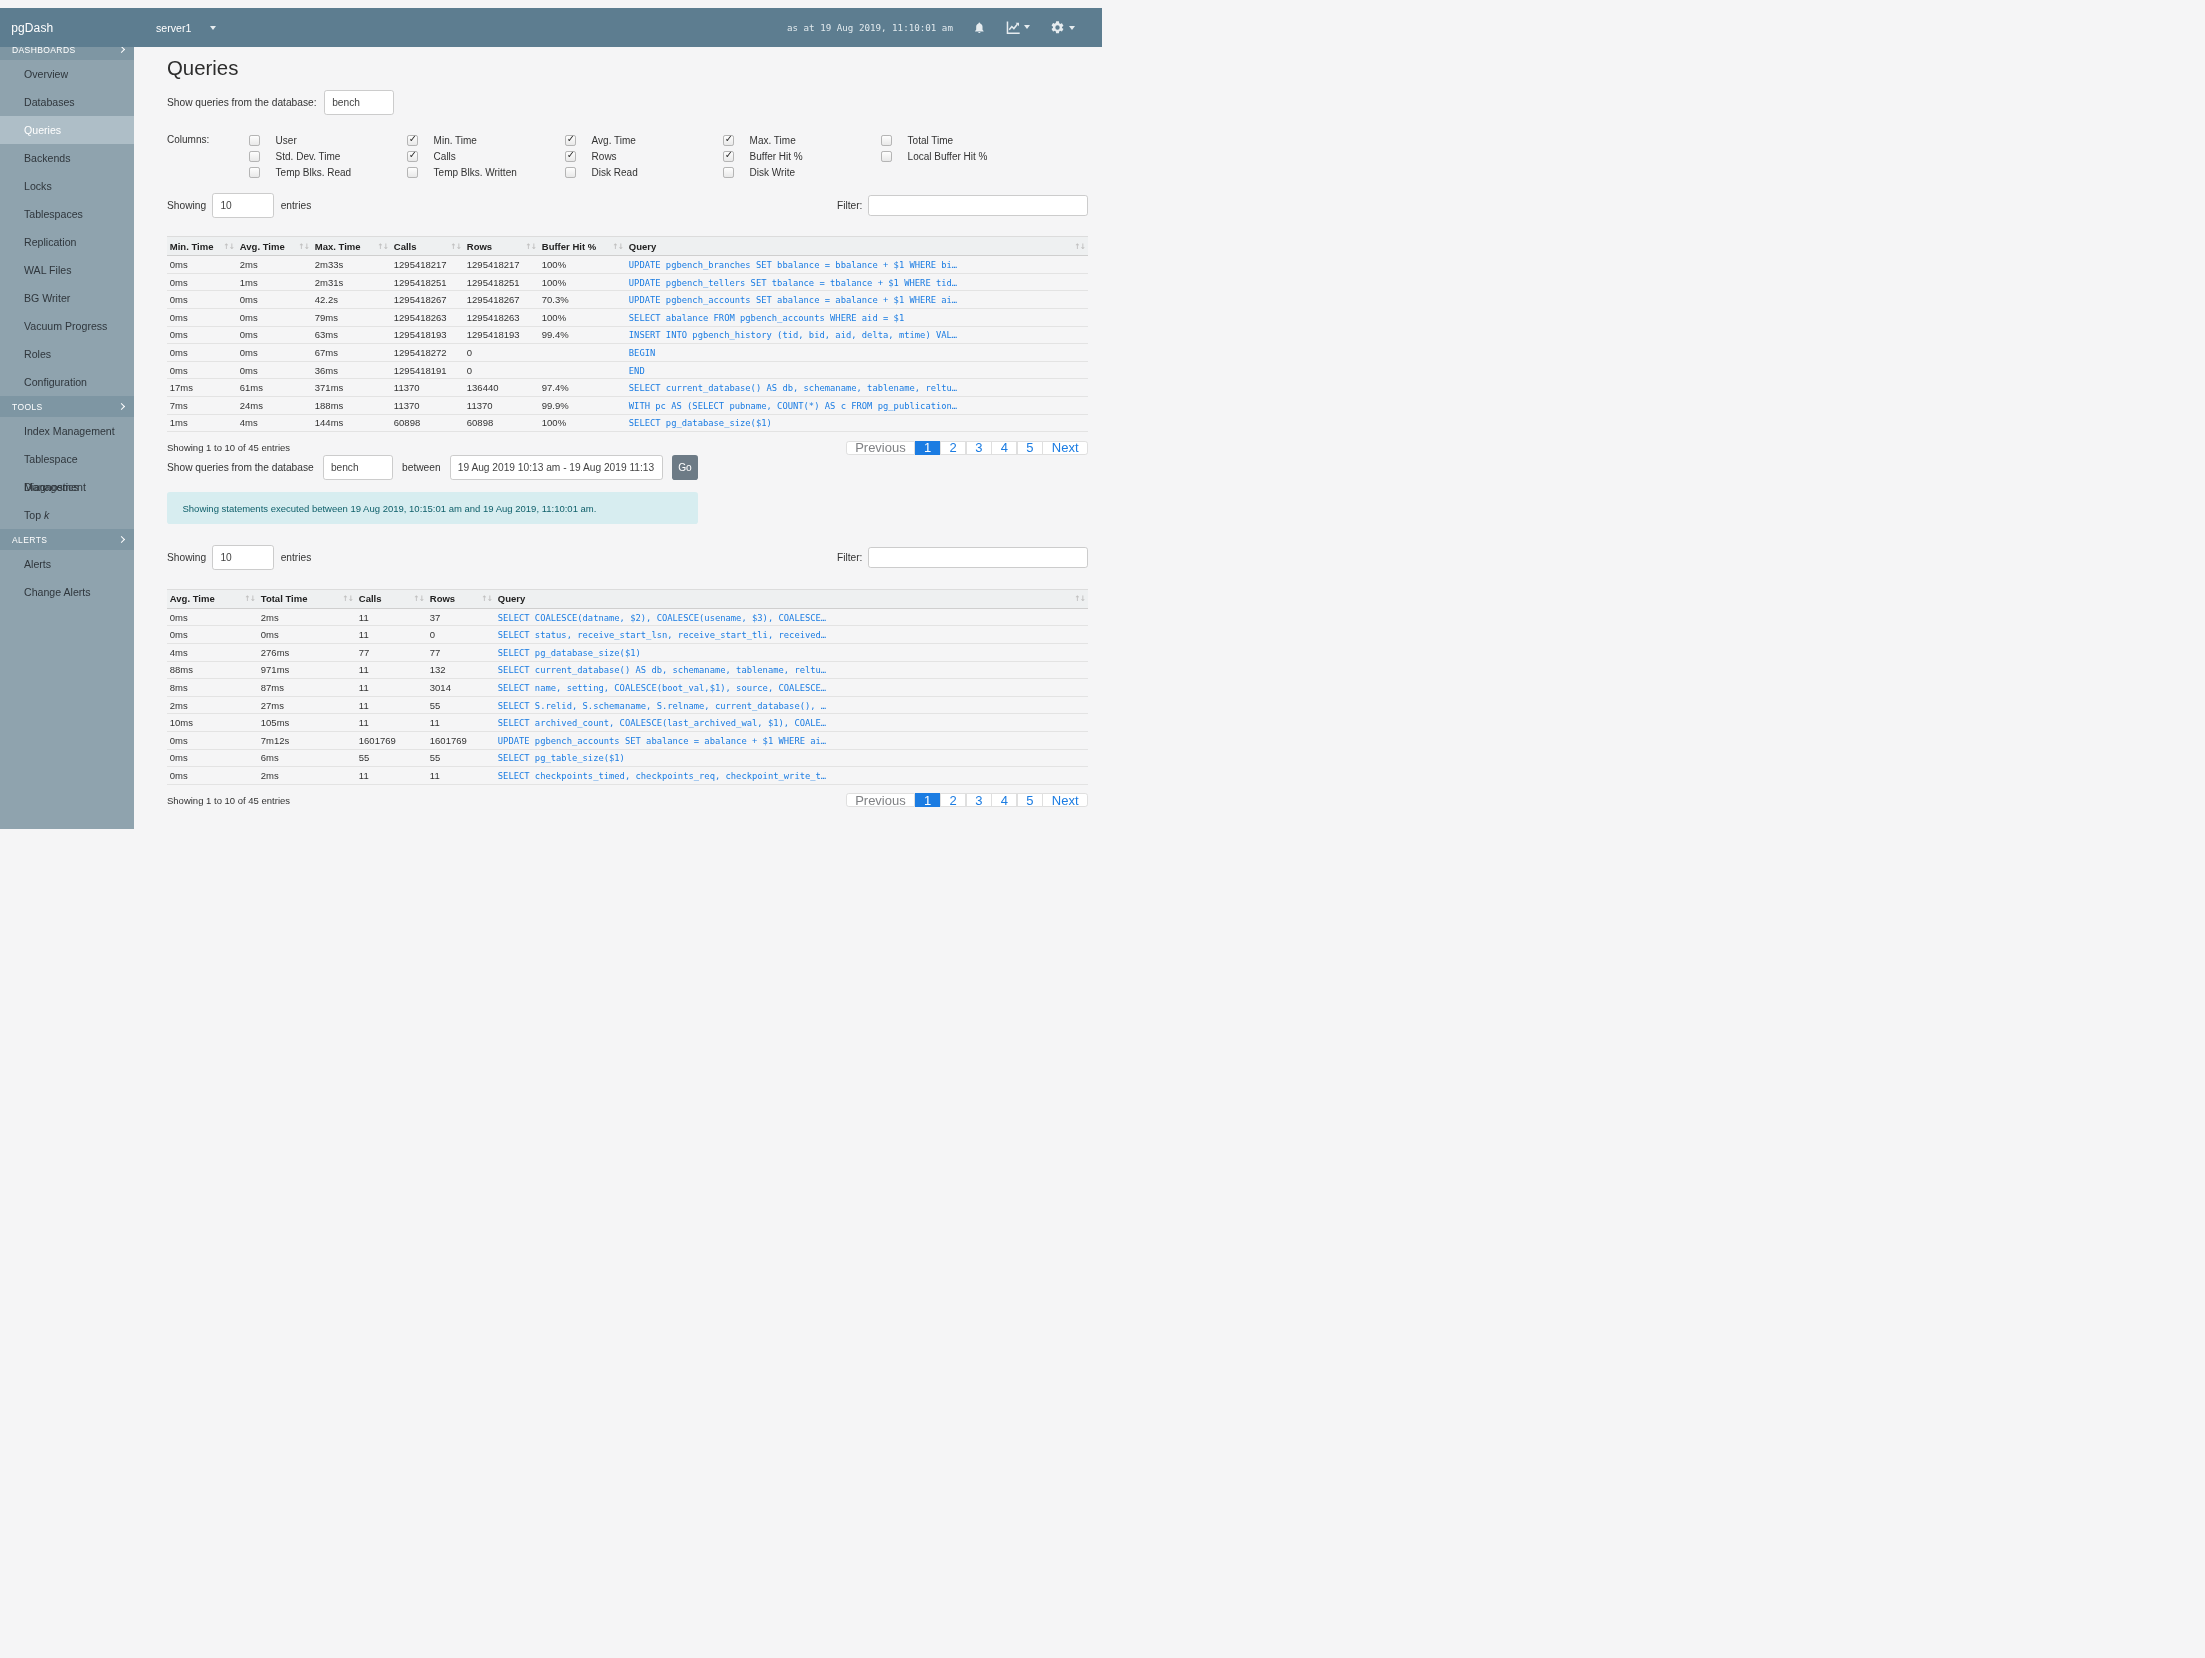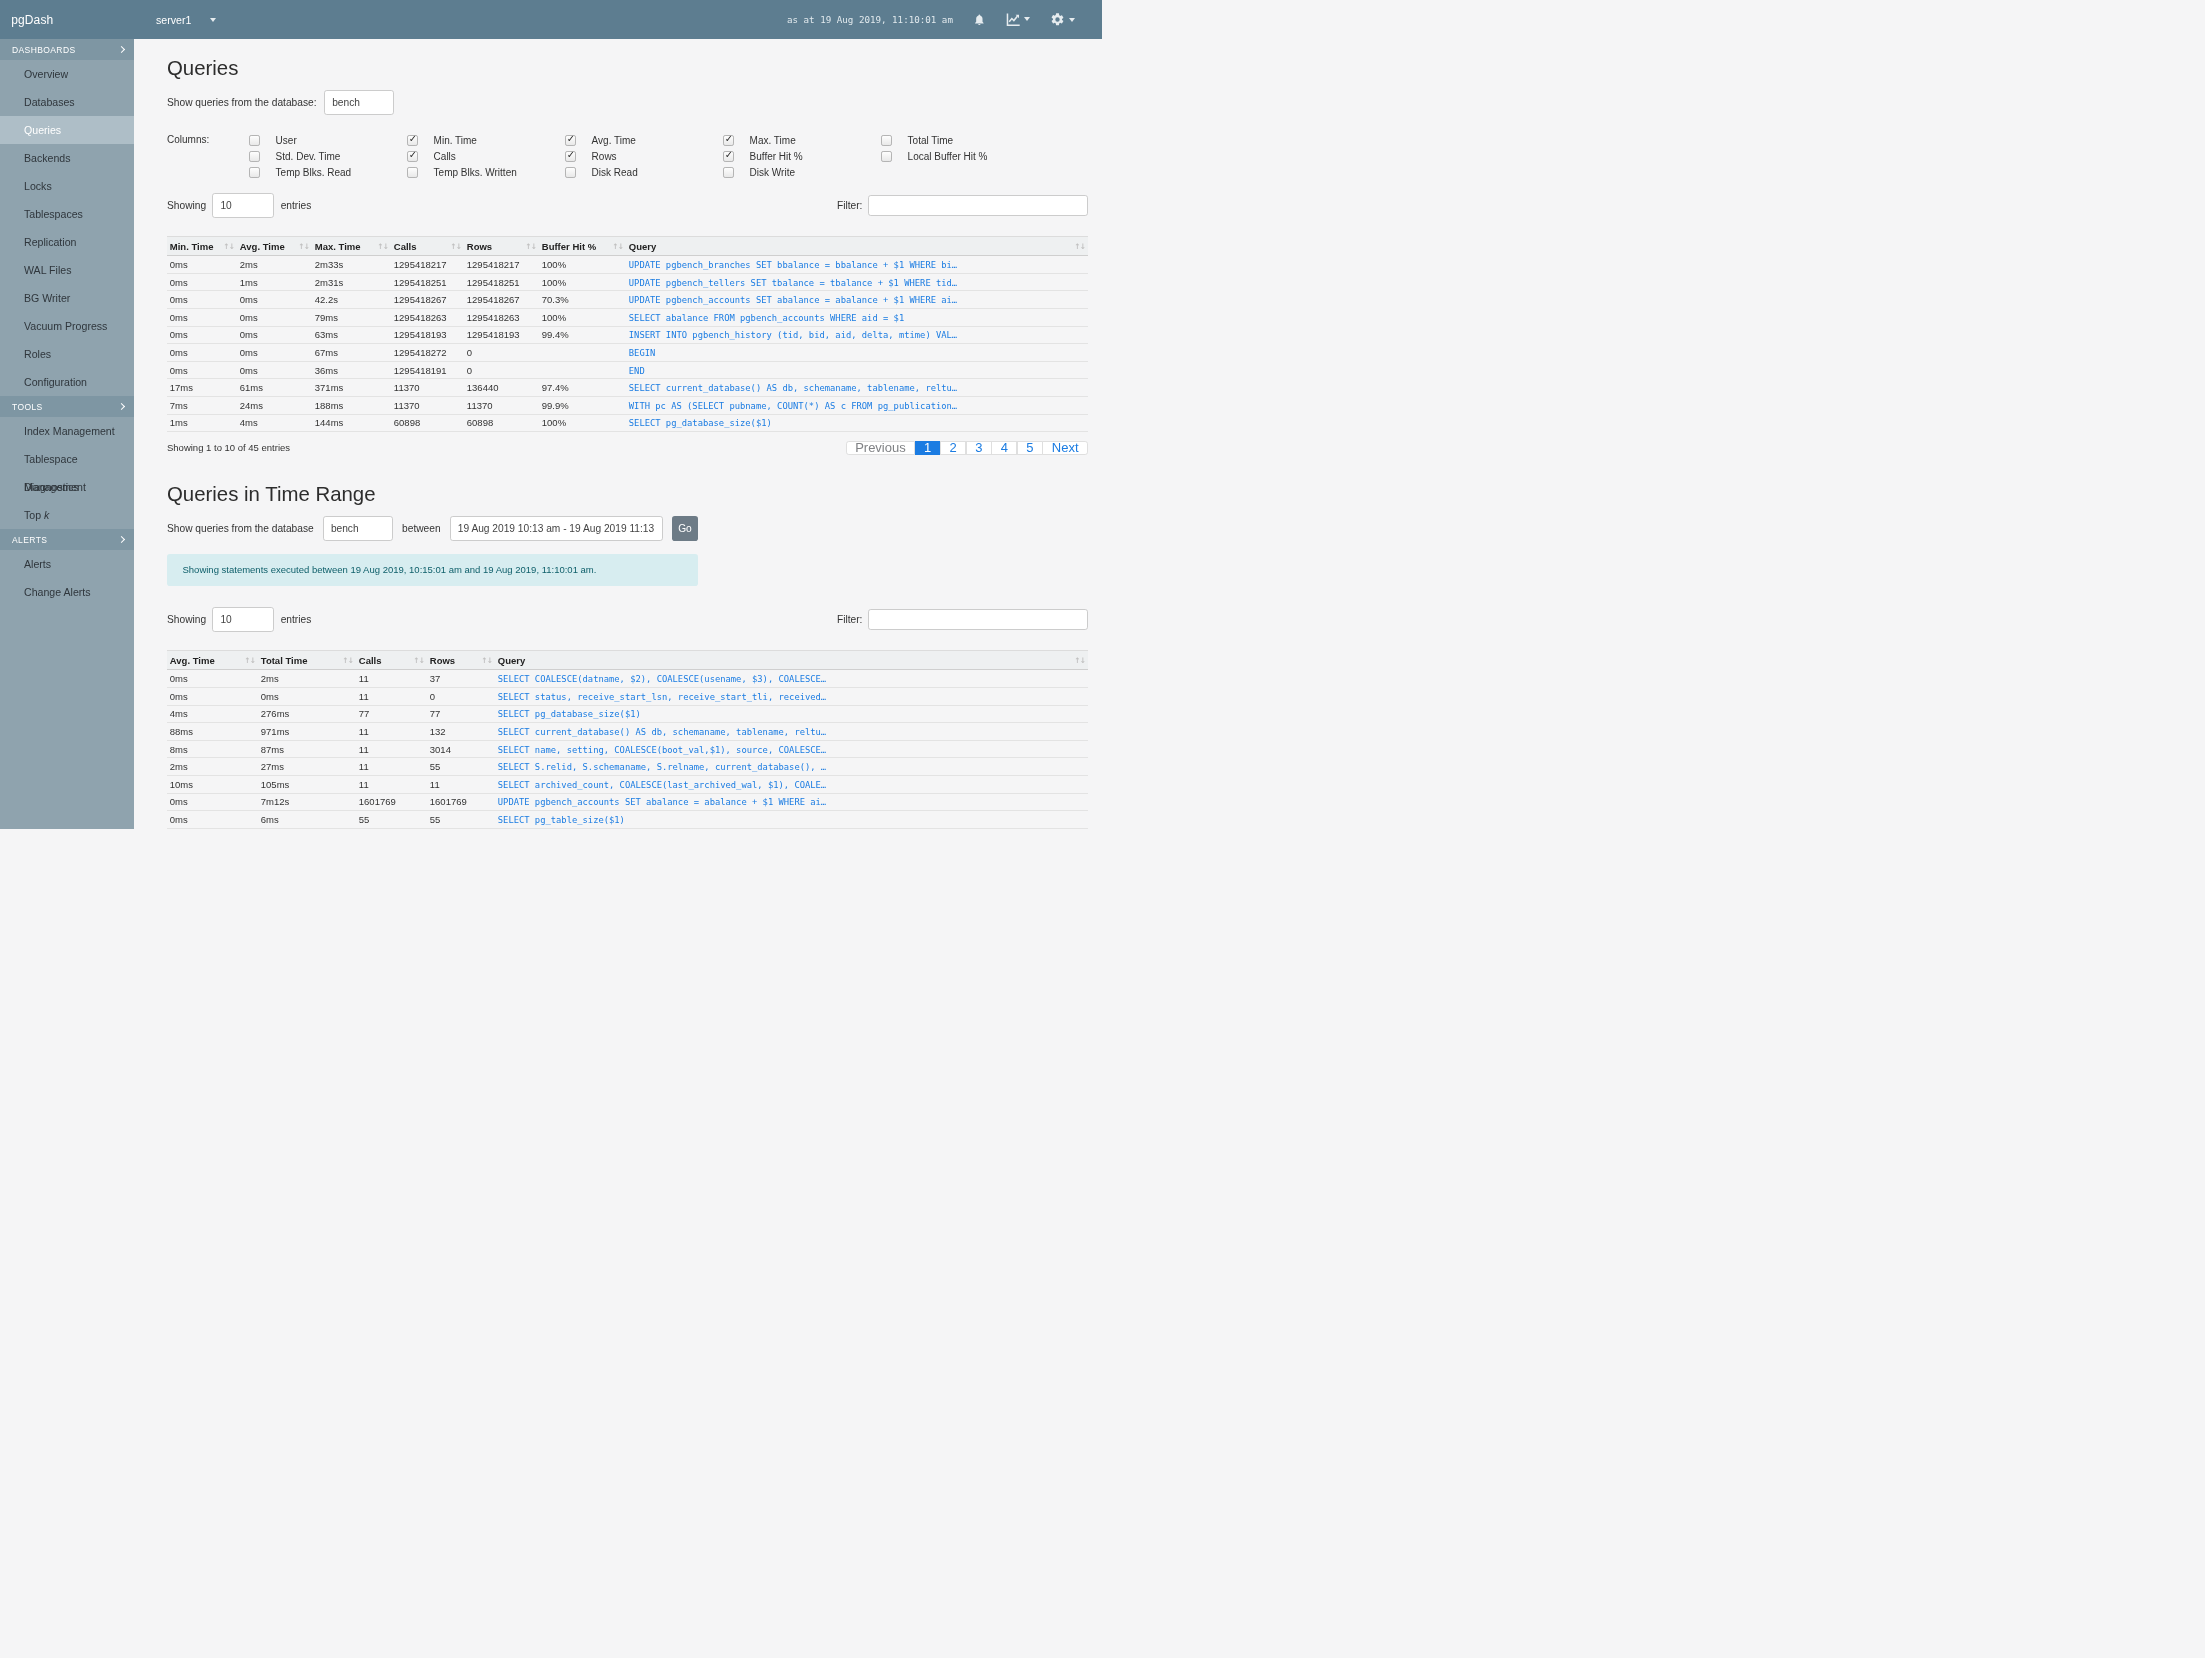--- a/index.html
+++ b/index.html
@@ -5,21 +5,21 @@
   * { box-sizing: border-box; margin: 0; padding: 0; }
   html,body { width:1102px; height:829px; overflow:hidden; }
   body {
     font-family:"Liberation Sans", sans-serif;
     background:#f5f5f6;
     color:#333;
     position:relative;
   }
   
   .topbar {
-    position:absolute; top:0; left:0; right:0; height:39px;
+    position:absolute; top:8px; left:0; right:0; height:39px;
     background:#5d7d90; color:#fff;
     display:flex; align-items:center;
     z-index:10;
   }
   .brand { width:144px; padding-left:11.3px; font-size:12px; letter-spacing:0.1px; cursor:pointer; }
   .server-select { display:flex; align-items:center; gap:19px; font-size:10.6px; margin-left:12px; cursor:pointer; }
   .caret { width:0; height:0; border-left:3.5px solid transparent; border-right:3.5px solid transparent; border-top:4.2px solid #e6ecef; display:inline-block; }
   .top-right { margin-left:auto; display:flex; align-items:center; gap:20px; padding-right:27px; }
   .timestamp { font-family:"DejaVu Sans Mono", monospace; font-size:9.2px; color:#e2eaee; }
   .icon-btn { display:flex; align-items:center; gap:4.2px; cursor:pointer; }
@@ -446,21 +446,20 @@
         <a class="pg-btn first prev">Previous</a>
         <a class="pg-btn active">1</a>
         <a class="pg-btn">2</a>
         <a class="pg-btn">3</a>
         <a class="pg-btn">4</a>
         <a class="pg-btn">5</a>
         <a class="pg-btn last">Next</a>
       </div>
   </div>
 
-  <h1 class="h2">Queries in Time Range</h1>
 
   <div class="row tr-controls">
     <span class="lbl">Show queries from the database</span>
     <input class="inp db-inp" value="bench" style="">
     <span class="lbl">between</span>
     <input class="inp range-inp" value="19 Aug 2019 10:13 am - 19 Aug 2019 11:13 am" style="">
     <button class="go-btn">Go</button>
   </div>
 
   <div class="alert">Showing statements executed between 19 Aug 2019, 10:15:01 am and 19 Aug 2019, 11:10:01 am.</div>

